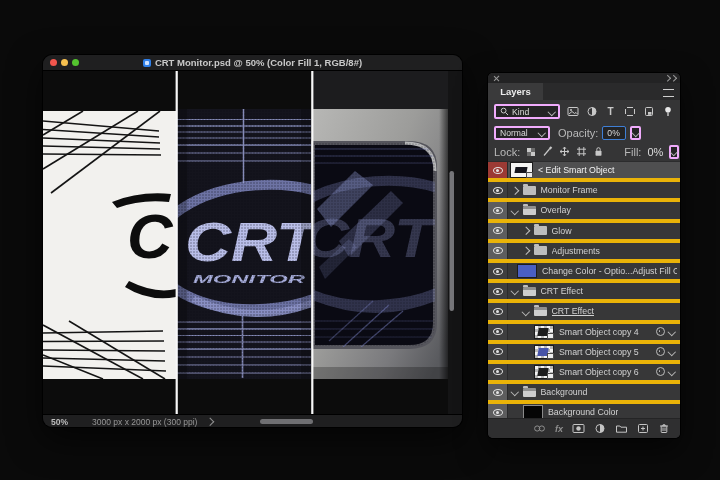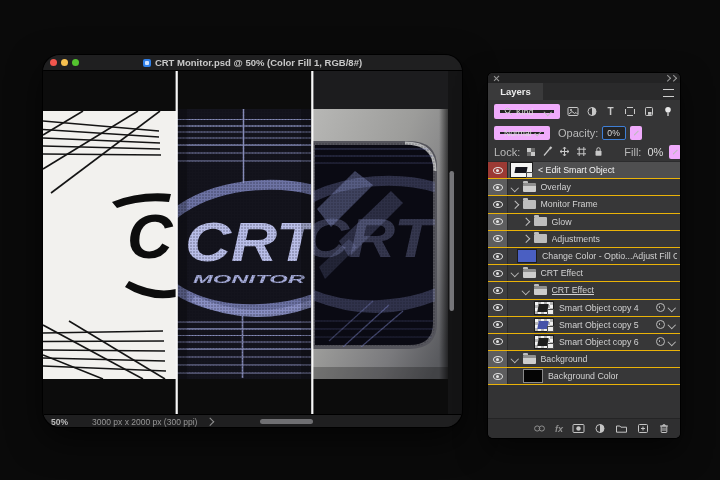--- a/index.html
+++ b/index.html
@@ -1,19 +1,19 @@
 <!DOCTYPE html>
 <html><head>
 <meta charset="utf-8">
 <style>
   html,body{margin:0;padding:0;background:#050505;}
   .stage{position:relative;width:720px;height:480px;background:#0a0a0a;overflow:hidden;
          font-family:"Liberation Sans",sans-serif;-webkit-font-smoothing:antialiased;}
   
-  .doc-window{position:absolute;left:43px;top:55px;width:419px;height:372px;border-radius:17px;
+  .doc-window{position:absolute;left:43px;top:55px;width:419px;height:372px;border-radius:9px;
     overflow:hidden;background:#0d0d0d;box-shadow:0 0 0 1px #000,0 12px 34px rgba(0,0,0,.65);}
   .titlebar{position:relative;height:15px;background:#1f1f20;border-bottom:1px solid #000;
     display:flex;align-items:center;}
   .lights{position:absolute;left:7px;top:0;height:15px;display:flex;align-items:center;gap:4px;}
   .light{width:7px;height:7px;border-radius:50%;}
   .light.red{background:#f2564d}.light.yellow{background:#f5bf4f}.light.green{background:#54c32f}
   .titlewrap{margin:0 auto;display:flex;align-items:center;gap:4px;max-width:330px;}
   .docicon{width:8px;height:8px;border-radius:2px;background:#2f7fe8;position:relative;flex:none;}
   .docicon::after{content:"";position:absolute;left:2px;top:2px;width:4px;height:4px;background:#cfe2ff;border-radius:1px;}
   .wtitle{font-size:9.5px;font-weight:bold;color:#c9c9c9;white-space:nowrap;}
@@ -38,32 +38,32 @@
   .collapse{display:flex;gap:1px;}
   .collapse .chev{width:3.5px;height:3.5px;border-color:#9a9a9a;}
   .tabrow{height:17px;background:#2a2a2b;display:flex;align-items:stretch;flex:none;position:relative;}
   .tab{width:55px;background:#3a3a3b;display:flex;align-items:center;justify-content:center;
     font-size:9.5px;font-weight:bold;color:#ececec;}
   .menuicon{position:absolute;right:6px;top:6px;width:11px;height:6px;border-top:1.4px solid #cfcfcf;border-bottom:1.4px solid #cfcfcf;}
   .hdrrow{display:flex;align-items:center;flex:none;background:#353536;padding:0 6px;}
   .filterrow{height:23px;gap:7px;}
   .blendrow{height:19px;gap:4px;}
   .lockrow{height:19px;gap:6px;border-bottom:1px solid #2c2c2d;}
-  .inbox{background:#242425;border:6px solid #f0abfc;border-radius:2px;display:flex;align-items:center;
+  .inbox{background:#242425;border:2px solid #f0abfc;border-radius:2px;display:flex;align-items:center;
     height:15px;font-size:8.6px;color:#dcdcdc;box-sizing:border-box;padding:0 4px;gap:4px;}
   .kindbox{width:80px;justify-content:space-between;}
   .modebox{width:56px;justify-content:space-between;height:14px;}
   .opbox{width:24px;height:14px;border:1.6px solid #3f7fd6;justify-content:flex-start;}
   .ddbox{width:11px;height:14px;justify-content:center;padding:0;}
   .flabel{font-size:11px;color:#b9b9b9;}
   .picon{flex:none;}
   .picon svg{display:block;}
   
   .llist{flex:1;background:#333334;overflow:hidden;}
-  .lrow{display:flex;height:16.2px;border-bottom:1px solid #eab308;background:#373738;align-items:stretch;font-size:8.8px;}
+  .lrow{display:flex;height:16.2px;border-bottom:4px solid #eab308;background:#373738;align-items:stretch;font-size:8.8px;}
   .lrow.sel{background:#4f4f50;}
   .well{width:19px;flex:none;background:#3e3e3f;border-right:1px solid #2a2a2b;display:flex;align-items:center;justify-content:center;}
   .well.gray{background:#5d5d5e;}
   .well.red{background:#9c3a34;}
   .eye{width:10px;height:7px;border:1.1px solid #e2e2e2;border-radius:55%;position:relative;display:inline-block;box-sizing:border-box;}
   .eye::after{content:"";position:absolute;left:50%;top:50%;width:3px;height:3px;margin:-1.5px 0 0 -1.5px;background:#e2e2e2;border-radius:50%;}
   .rbody{display:flex;align-items:center;gap:5px;flex:1;min-width:0;padding-right:3px;}
   .pl0{padding-left:4px;}.plc{padding-left:9px;}.pl1{padding-left:15px;}.pl2{padding-left:26px;text-align:right;}.plt{padding-left:2px;}
   .lname{white-space:nowrap;overflow:hidden;color:#d2d2d2;}
   .lrow.sel .lname{color:#f2f2f2;}
@@ -378,38 +378,38 @@
         <div class="well red">
             <span class="eye"></span>
           </div>
         <div class="rbody plt">
           <span class="thumb big t-sowhite badge"></span>
           <span class="lname">&lt; Edit Smart Object</span>
         </div>
       </div>
 
       <div class="lrow">
+        <div class="well">
+            <span class="eye"></span>
+          </div>
+        <div class="rbody pl0">
+          <span class="chev right disarrow"></span>
+          <span class="fold"></span>
+          <span class="lname">Monitor Frame</span>
+        </div>
+      </div>
+
+      <div class="lrow">
         <div class="well gray">
             <span class="eye"></span>
           </div>
         <div class="rbody pl0">
           <span class="chev down disarrow"></span>
           <span class="fold open"></span>
           <span class="lname">Overlay</span>
-        </div>
-      </div>
-
-      <div class="lrow">
-        <div class="well">
-            <span class="eye"></span>
-          </div>
-        <div class="rbody pl0">
-          <span class="chev right disarrow"></span>
-          <span class="fold"></span>
-          <span class="lname">Monitor Frame</span>
         </div>
       </div>
 
 
       <div class="lrow">
         <div class="well gray">
             <span class="eye"></span>
           </div>
         <div class="rbody pl1">
           <span class="chev right disarrow"></span>

